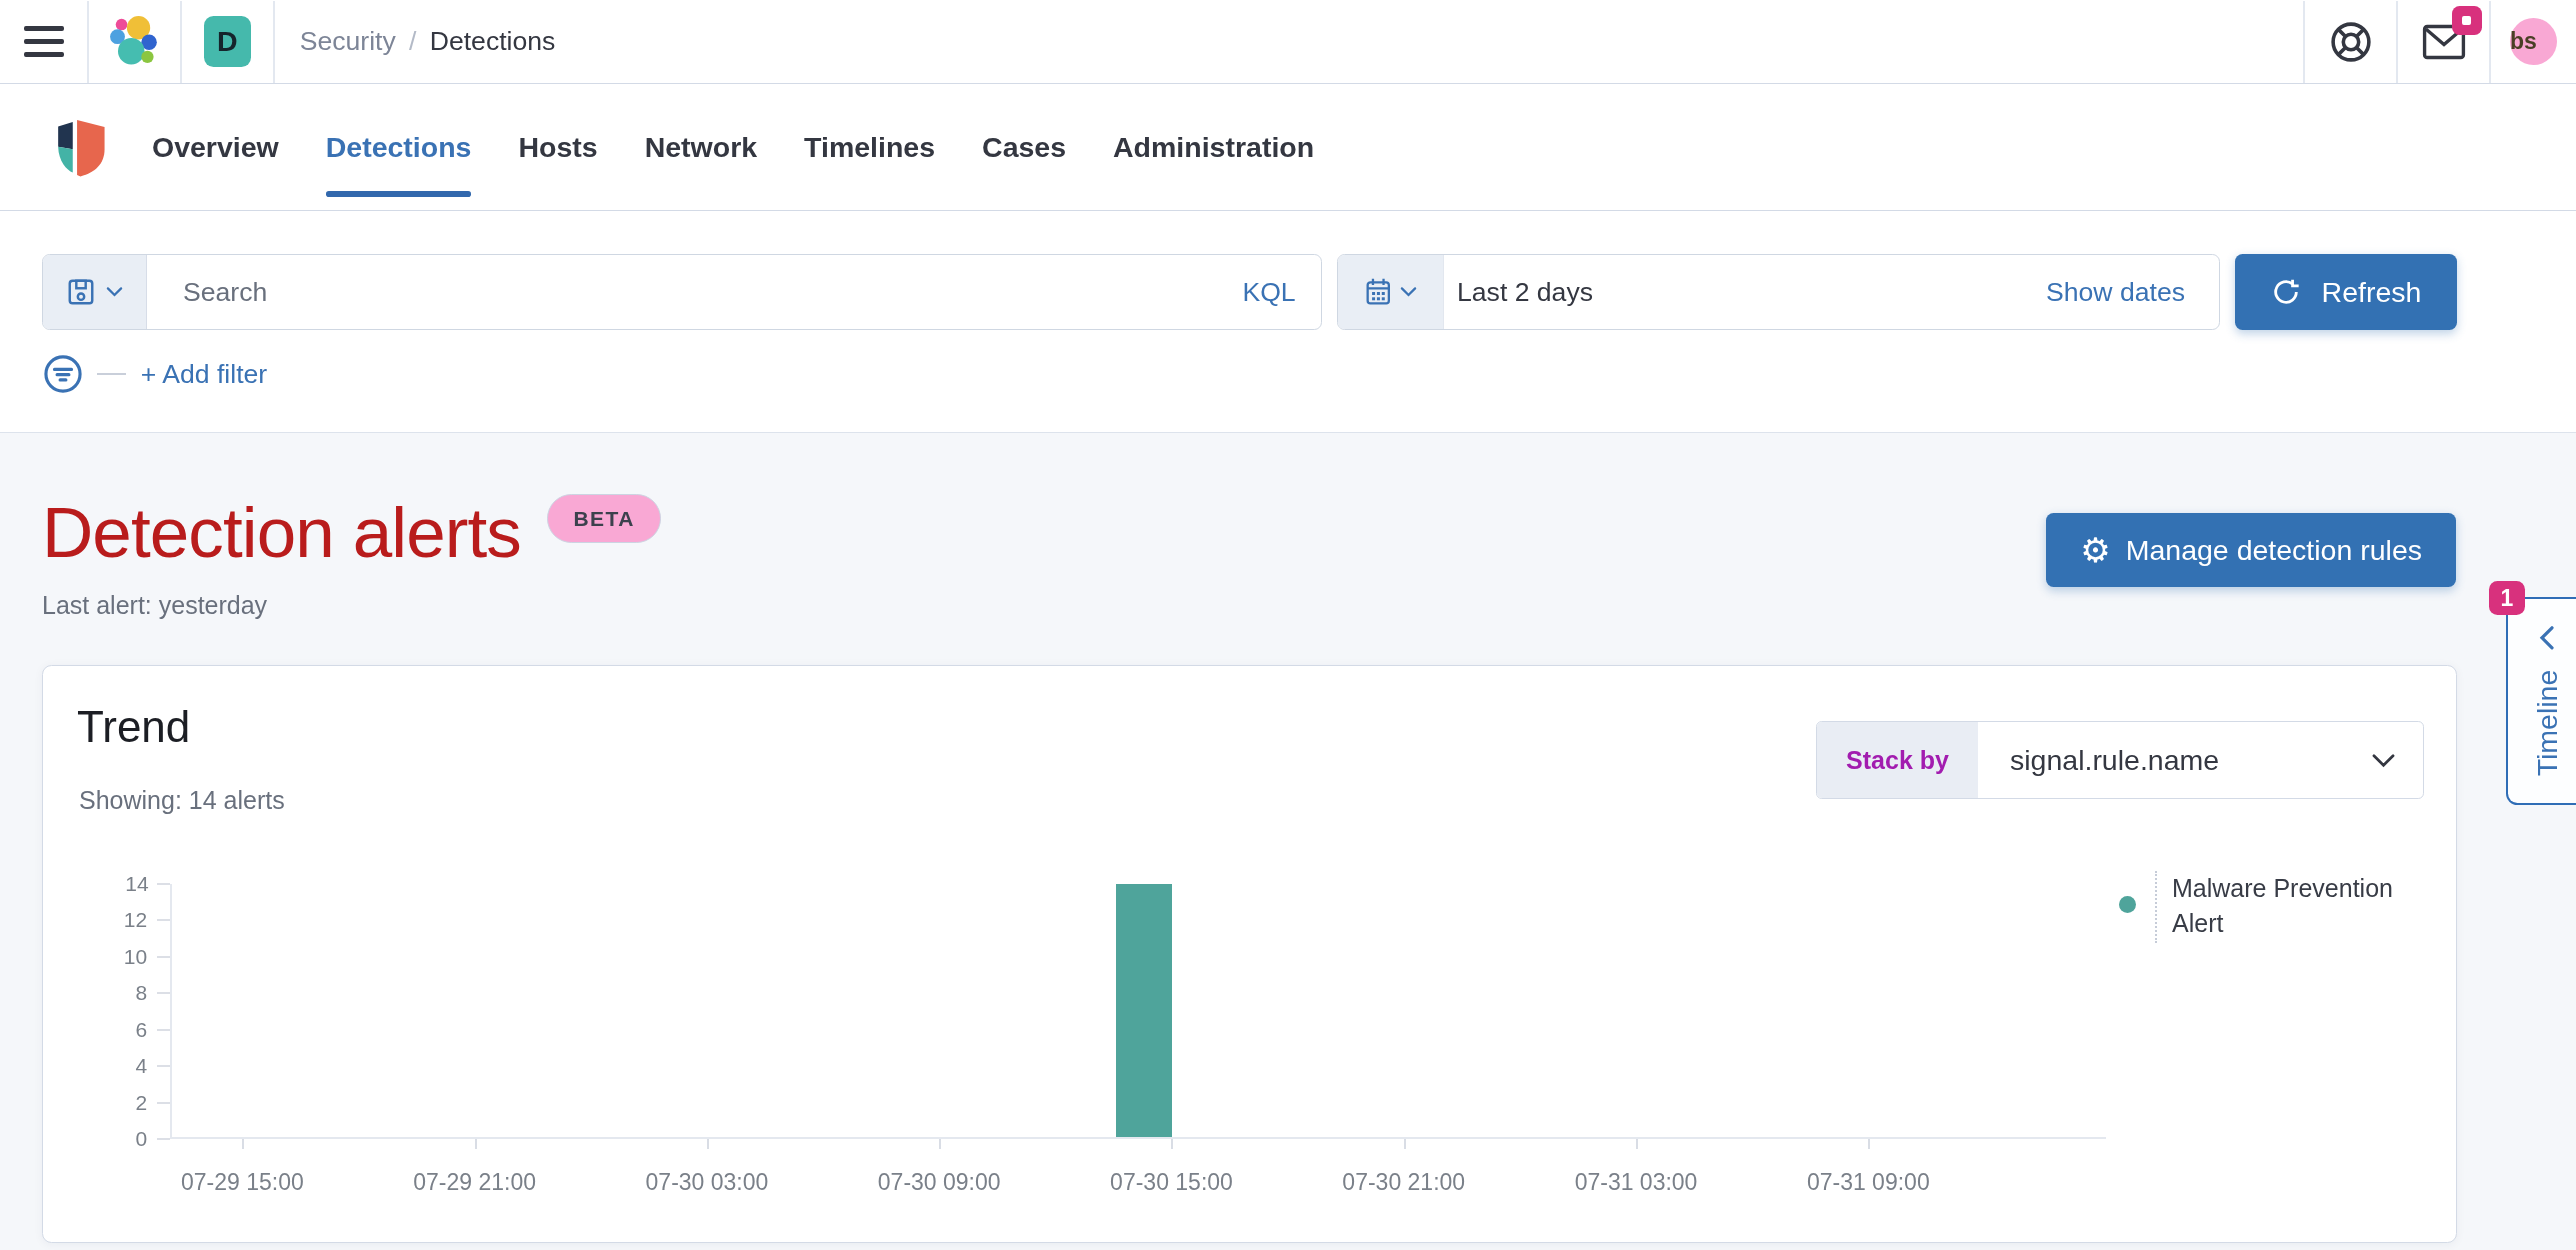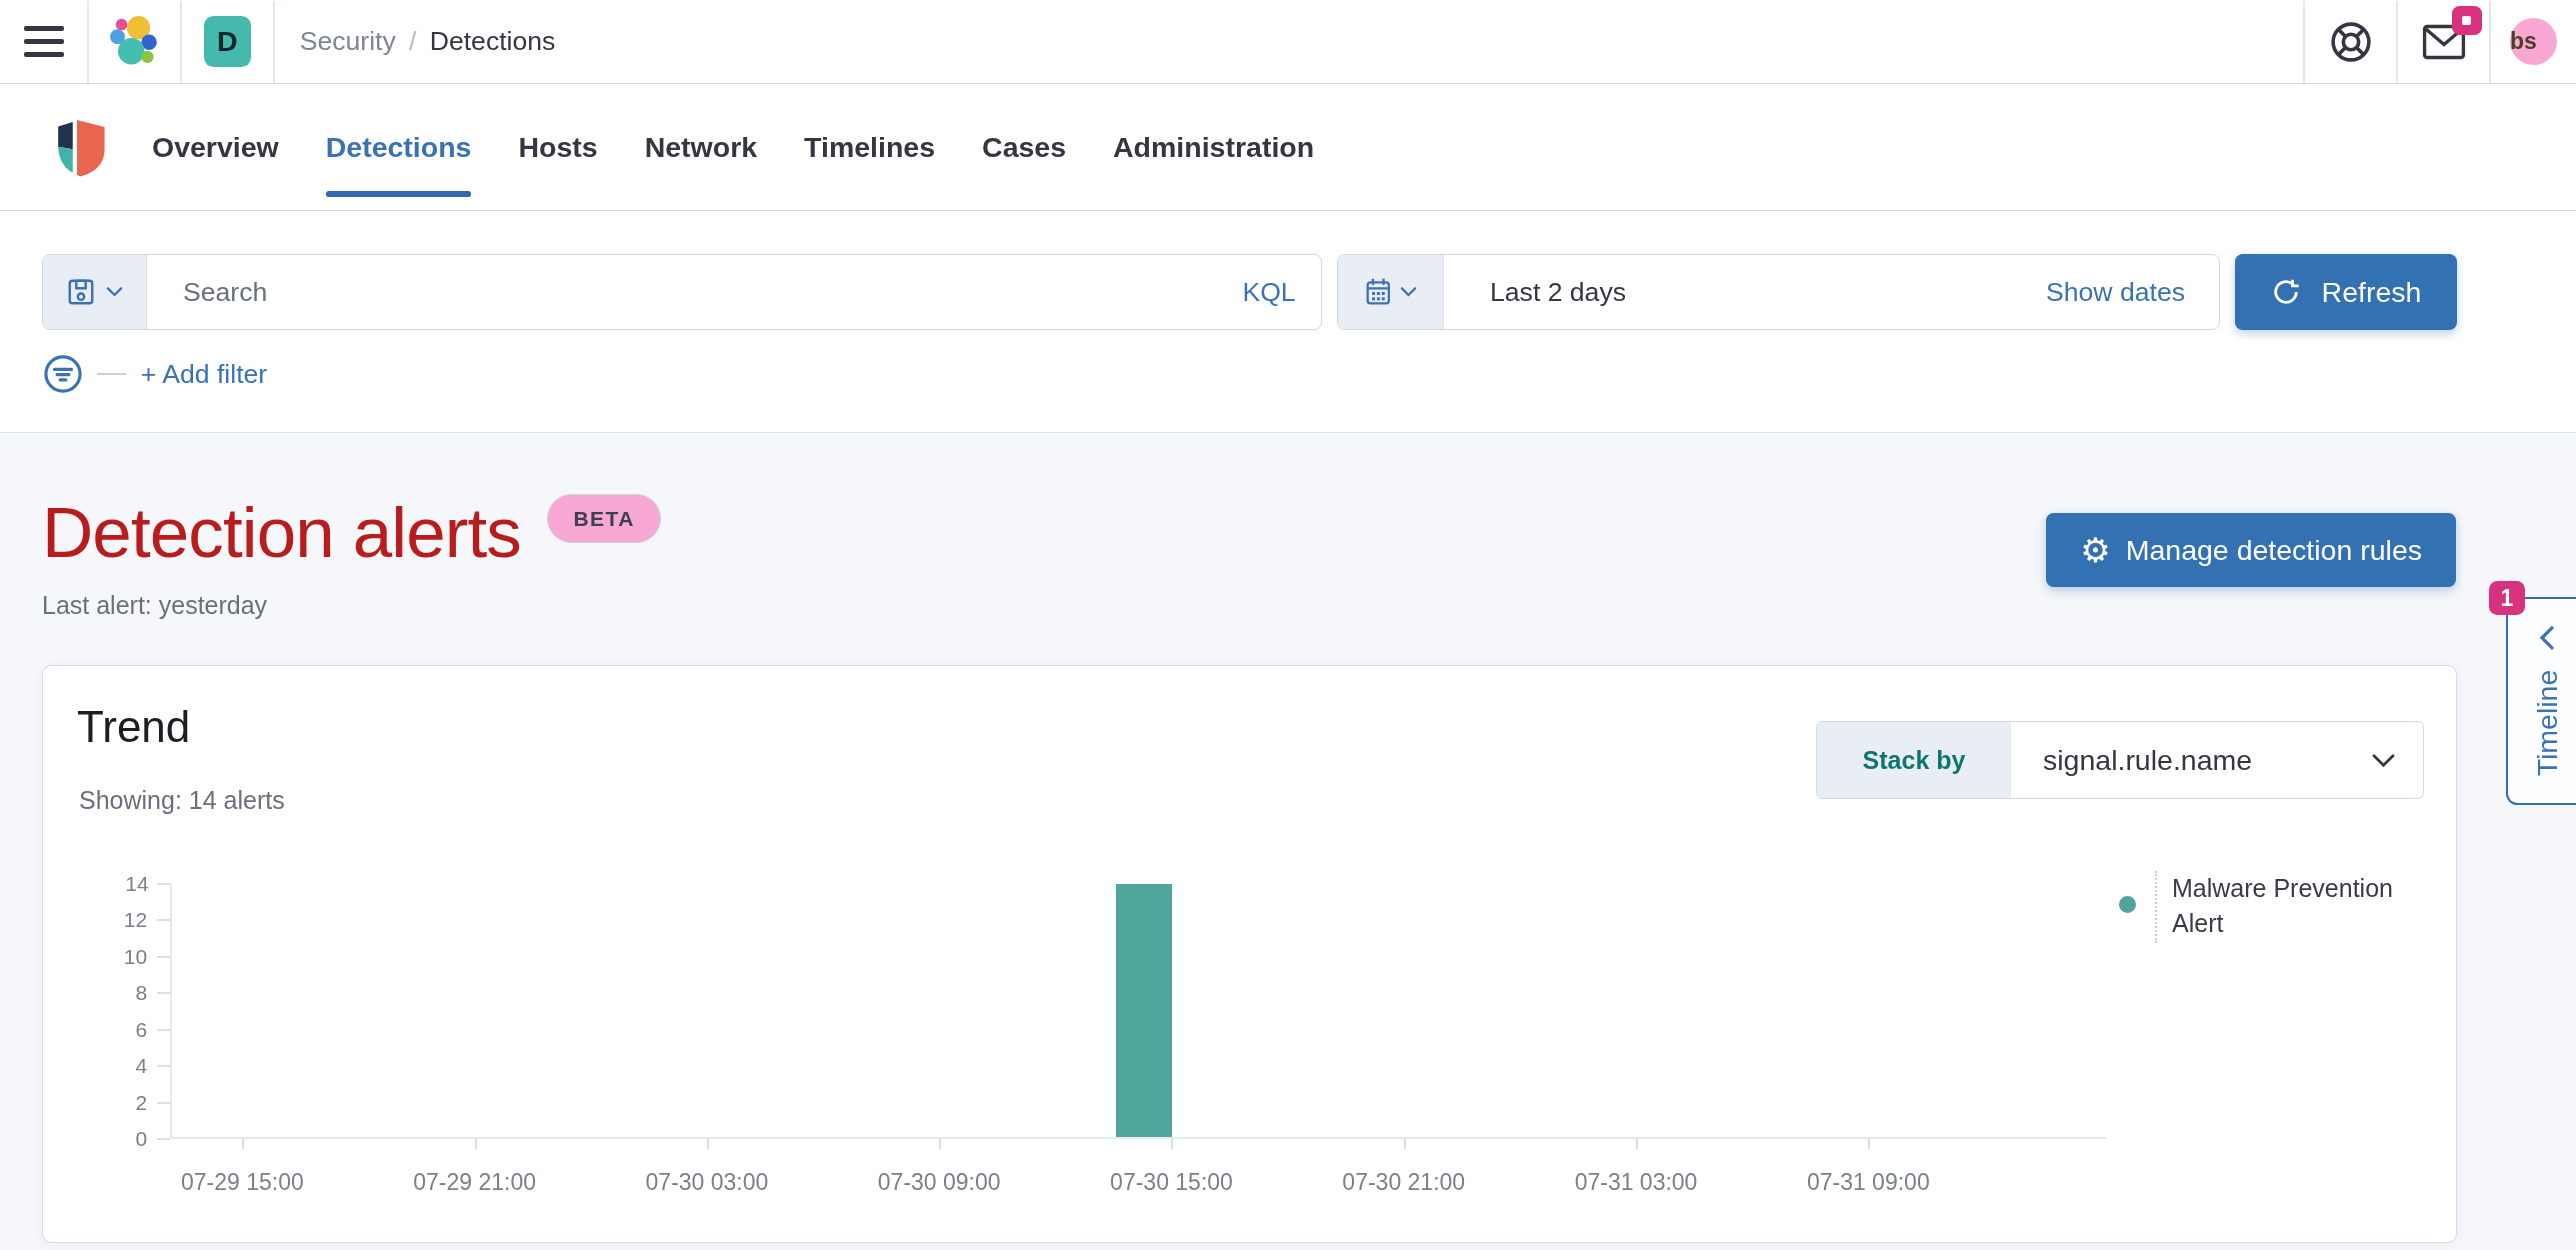--- a/index.html
+++ b/index.html
@@ -65,21 +65,21 @@
 
   
   .searchrow { position: absolute; left: 42px; top: 254px; width: 2415px; height: 76px; display: flex; gap: 15px; }
   .qbar { flex: 1; display: flex; align-items: stretch; border: 1.9px solid #cfd7e2; border-radius: 7.6px; background: #fff; overflow: hidden; }
   .save-seg { width: 104px; background: #e9eef5; border-right: 1.9px solid #d7dde8; display: flex; align-items: center; justify-content: center; gap: 9.5px; cursor: pointer; }
   .search-input { flex: 1; border: none; outline: none; background: transparent; font-family: "Liberation Sans", sans-serif; font-size: 26.6px; color: #343741; padding-left: 36px; }
   .search-input::placeholder { color: #69707d; }
   .kql { width: 104px; display: flex; align-items: center; justify-content: center; color: #3a72b4; font-size: 26.6px; font-weight: 500; cursor: pointer; }
   .datebar { width: 883px; display: flex; align-items: stretch; border: 1.9px solid #cfd7e2; border-radius: 7.6px; background: #fff; overflow: hidden; }
   .cal-seg { width: 106px; background: #e9eef5; border-right: 1.9px solid #e2e7ef; display: flex; align-items: center; justify-content: center; gap: 7.6px; cursor: pointer; }
-  .daterange { flex: 1; display: flex; align-items: center; padding-left: 46px; font-size: 26.6px; color: #343741; cursor: pointer; }
+  .daterange { flex: 1; display: flex; align-items: center; padding-left: 13px; font-size: 26.6px; color: #343741; cursor: pointer; }
   .showdates { display: flex; align-items: center; padding-right: 34px; color: #3a72b4; font-size: 26.6px; font-weight: 500; cursor: pointer; }
   .refresh-btn {
     width: 222px; border: none; border-radius: 7.6px; background: #3371b3; color: #fff;
     font-family: "Liberation Sans", sans-serif; font-size: 28.5px; font-weight: 500;
     display: flex; align-items: center; justify-content: center; gap: 21px; cursor: pointer;
     box-shadow: 0 3.8px 9.5px rgba(51,113,179,.3);
   }
 
   .filterrow { position: absolute; left: 42px; top: 353px; height: 42px; display: flex; align-items: center; }
   .filter-dash { width: 28.5px; height: 2.8px; background: #c9cfda; margin: 0 15px 0 13.3px; }
@@ -123,21 +123,21 @@
 
   
   .panel {
     position: absolute; left: 42px; top: 665px; width: 2415px; height: 578px;
     background: #fff; border: 1.9px solid #d3dae6; border-radius: 9.5px;
     box-shadow: 0 1.9px 9.5px rgba(23,42,76,.05);
   }
   .trend-title { position: absolute; left: 34px; top: 36px; font-size: 44px; font-weight: 400; color: #1c1e24; }
   .trend-sub { position: absolute; left: 36px; top: 120px; font-size: 25px; color: #69707d; }
   .stackby { position: absolute; right: 32px; top: 55px; width: 608px; height: 78px; display: flex; border: 1.9px solid #d3dae6; border-radius: 5.7px; overflow: hidden; background: #fff; }
-  .stackby-label { width: 194px; background: #e9edf4; display: flex; align-items: center; justify-content: center; font-size: 25px; font-weight: 700; color: #0f766e; }
+  .stackby-label { width: 161px; background: #e9edf4; display: flex; align-items: center; justify-content: center; font-size: 25px; font-weight: 700; color: #a21caf; }
   .stackby-select { flex: 1; display: flex; align-items: center; padding: 0 26.6px 0 32px; font-size: 28.5px; color: #343741; cursor: pointer; }
   .stackby-select .sel-text { flex: 1; }
 
   
   .y-axis { position: absolute; left: 38px; top: 218px; width: 89px; height: 255px; }
   .yrow { position: absolute; left: 0; width: 100%; display: flex; justify-content: flex-end; align-items: center; gap: 9.5px; transform: translateY(-50%); }
   .ylab { font-size: 21px; color: #7a8089; }
   .ydash { width: 13.3px; height: 1.9px; background: #dcdfe6; }
   .axis-v { position: absolute; left: 127px; top: 218px; width: 1.9px; height: 255px; background: #e4e8ef; }
   .axis-h { position: absolute; left: 127px; top: 471px; width: 1936px; height: 1.9px; background: #e4e8ef; }

